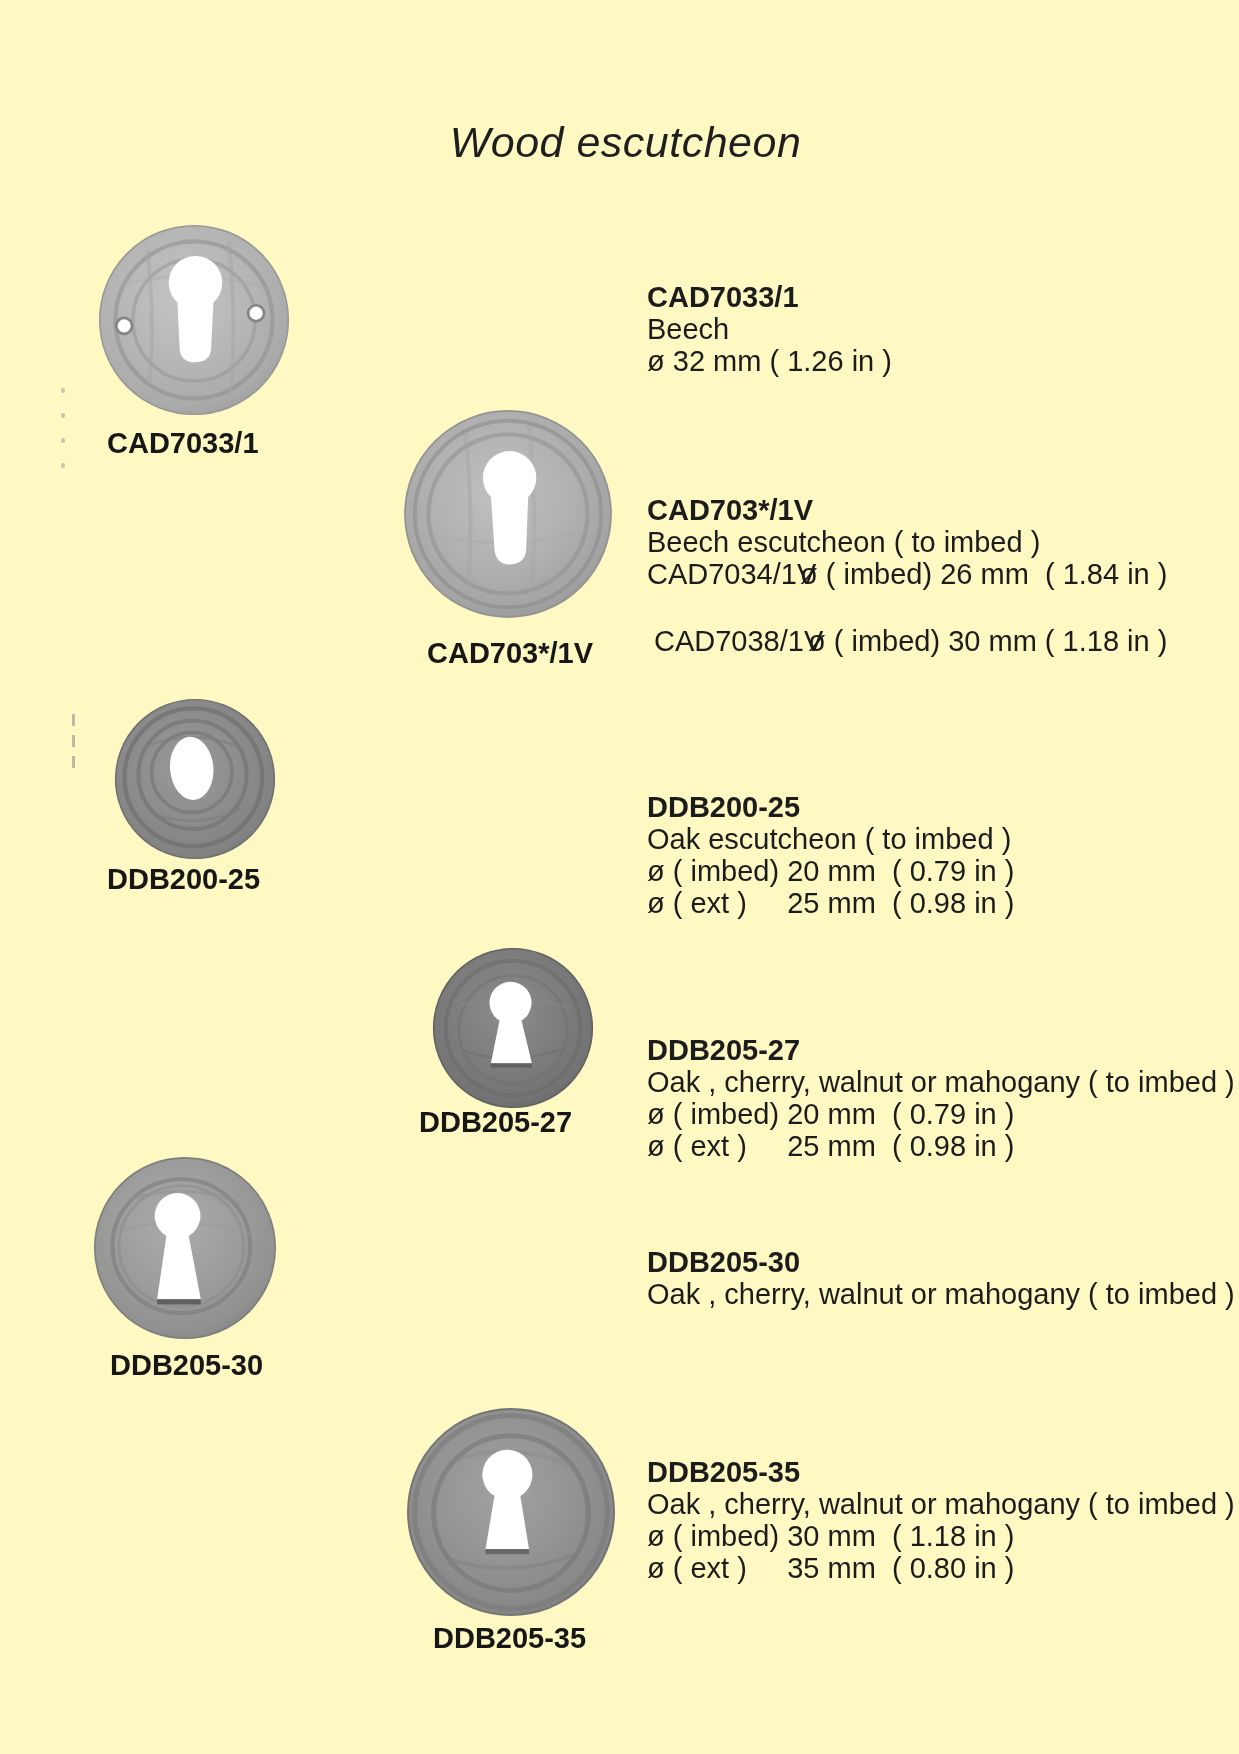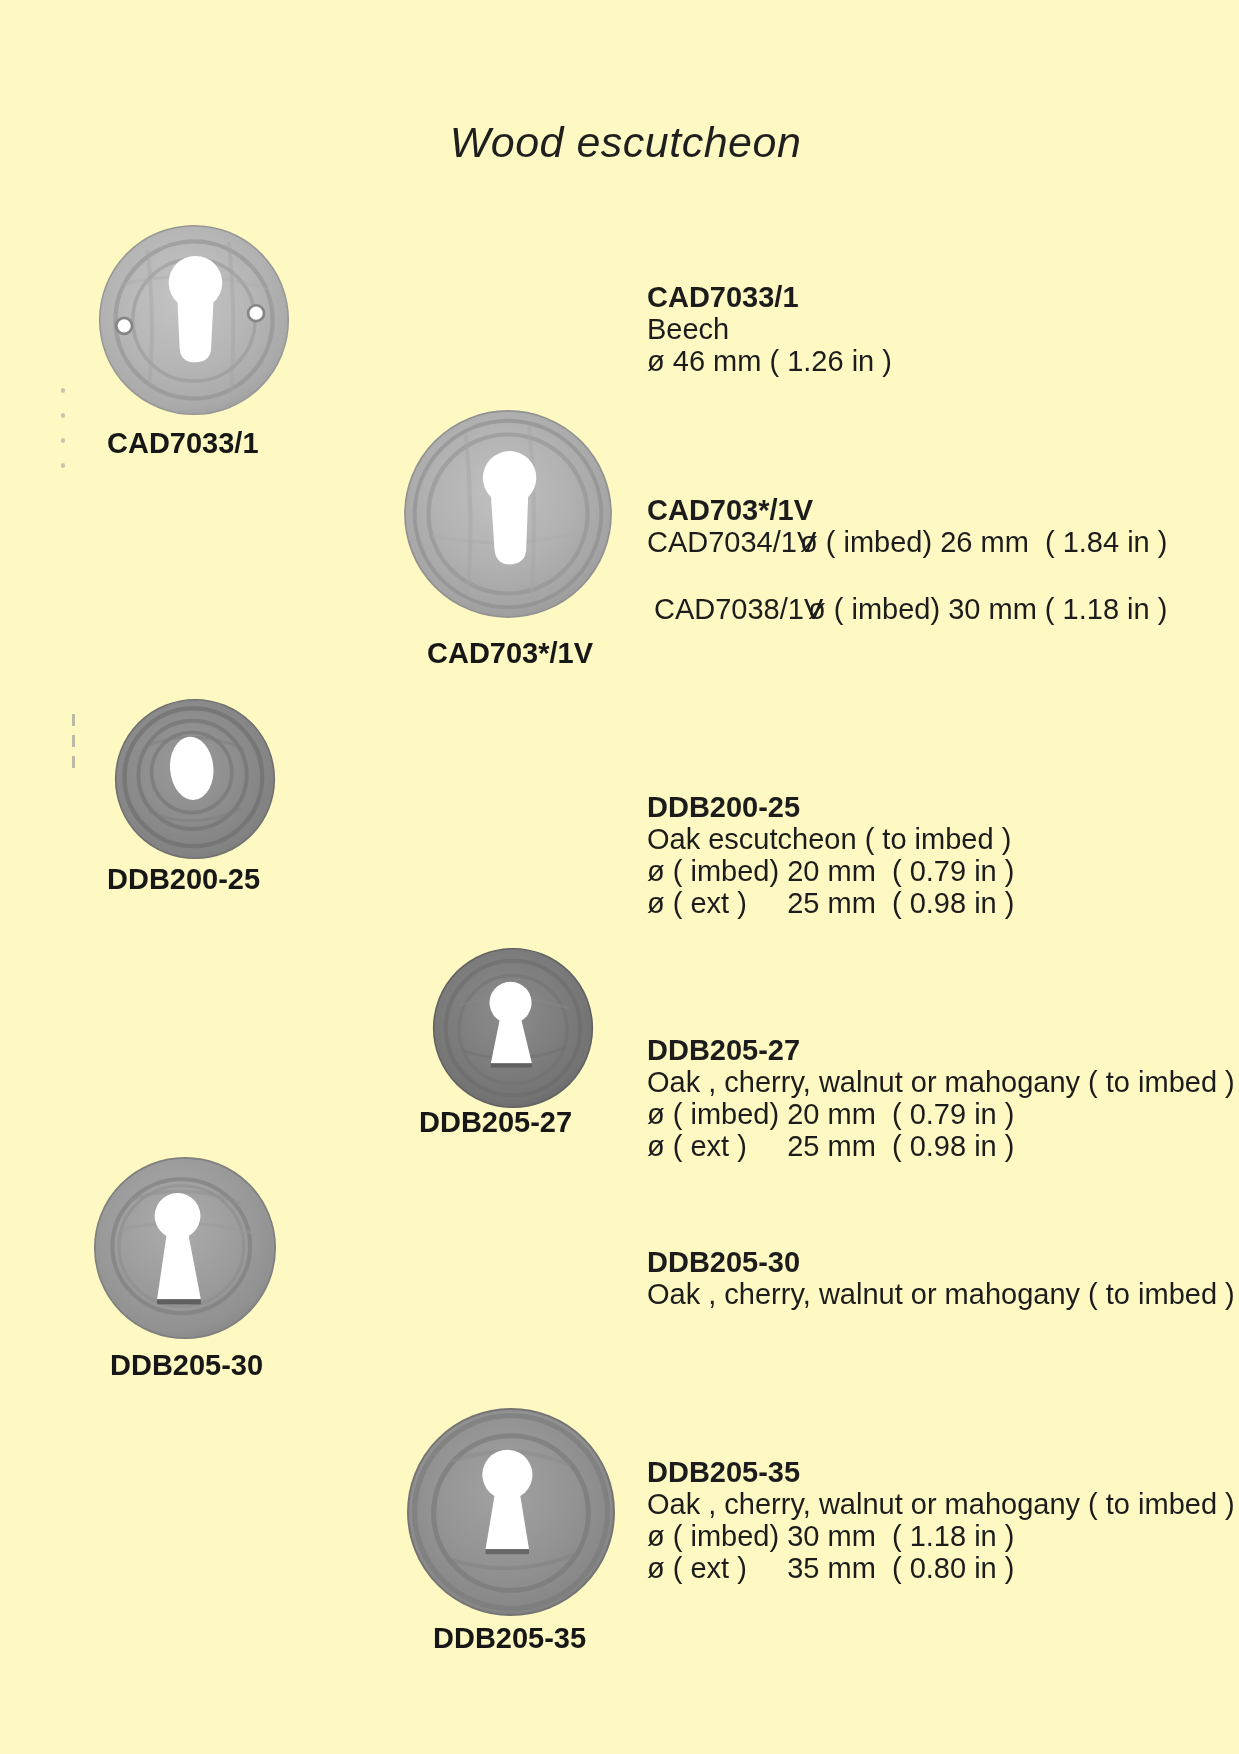--- a/index.html
+++ b/index.html
@@ -175,25 +175,26 @@
       <path d="M20 72 Q 50 82 80 70" stroke="#808080" stroke-width="1.8" fill="none" opacity="0.5"></path>
       <path d="M42.2 42.5 A 11.8 11.8 0 1 1 54.4 42.5 L 58.5 67.5 L 38 67.5 Z" fill="#ffffff"></path>
       <rect x="38" y="67.5" width="20.5" height="2.4" fill="#545454" opacity="0.7"></rect>
     </svg>
   </div>
   <div class="caption" style="left:433px; top:1622px;">DDB205-35</div>
 
   <div class="block" style="left:647px; top:281px;">
     <div class="code">CAD7033/1</div>
     <div>Beech</div>
-    <div class="pre">ø 46 mm ( 1.26 in )</div>
+    <div class="pre">ø 32 mm ( 1.26 in )</div>
   </div>
 
   <div class="block" style="left:647px; top:494px;">
     <div class="code">CAD703*/1V</div>
+    <div class="pre">Beech escutcheon ( to imbed )</div>
     <div class="variant">
       <div class="vrow">
         <span class="vname">CAD7034/1V </span>
         <span class="pre">ø ( imbed) 26 mm  ( 1.84 in )</span>
       </div>
     </div>
     <div class="variant v2">
       <div class="vrow">
         <span class="vname">CAD7038/1V </span>
         <span class="pre">ø ( imbed) 30 mm ( 1.18 in )</span>

